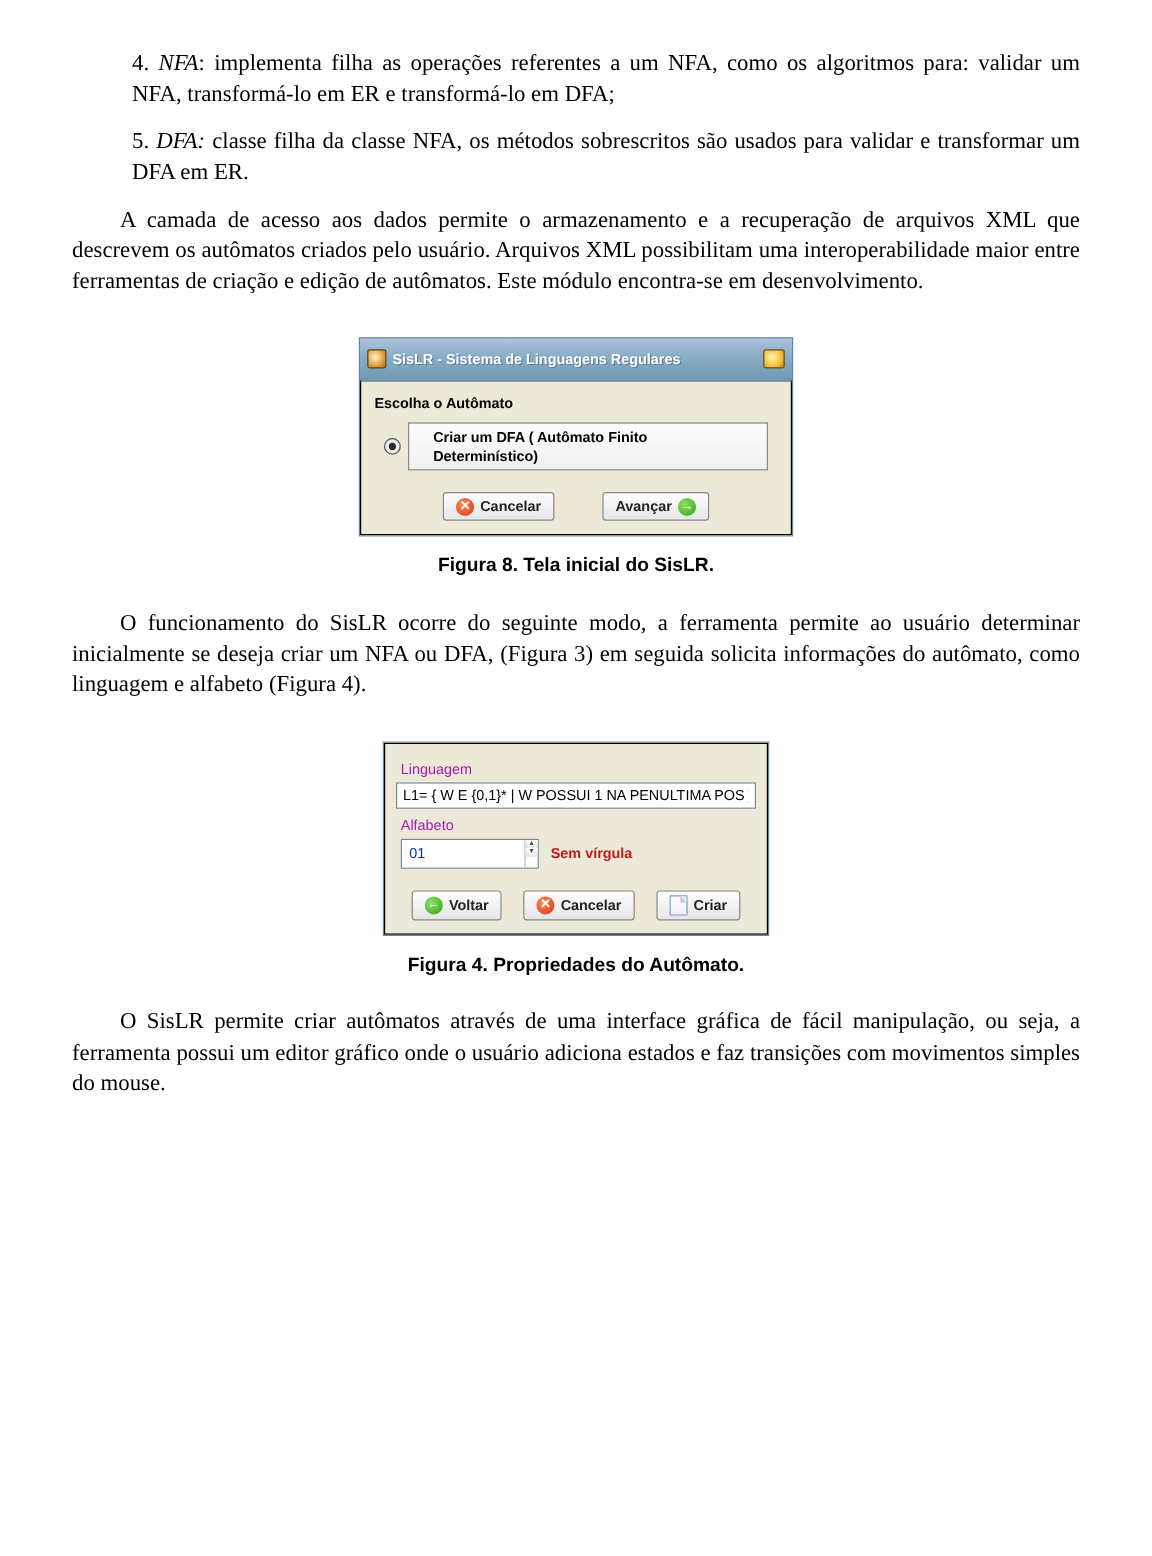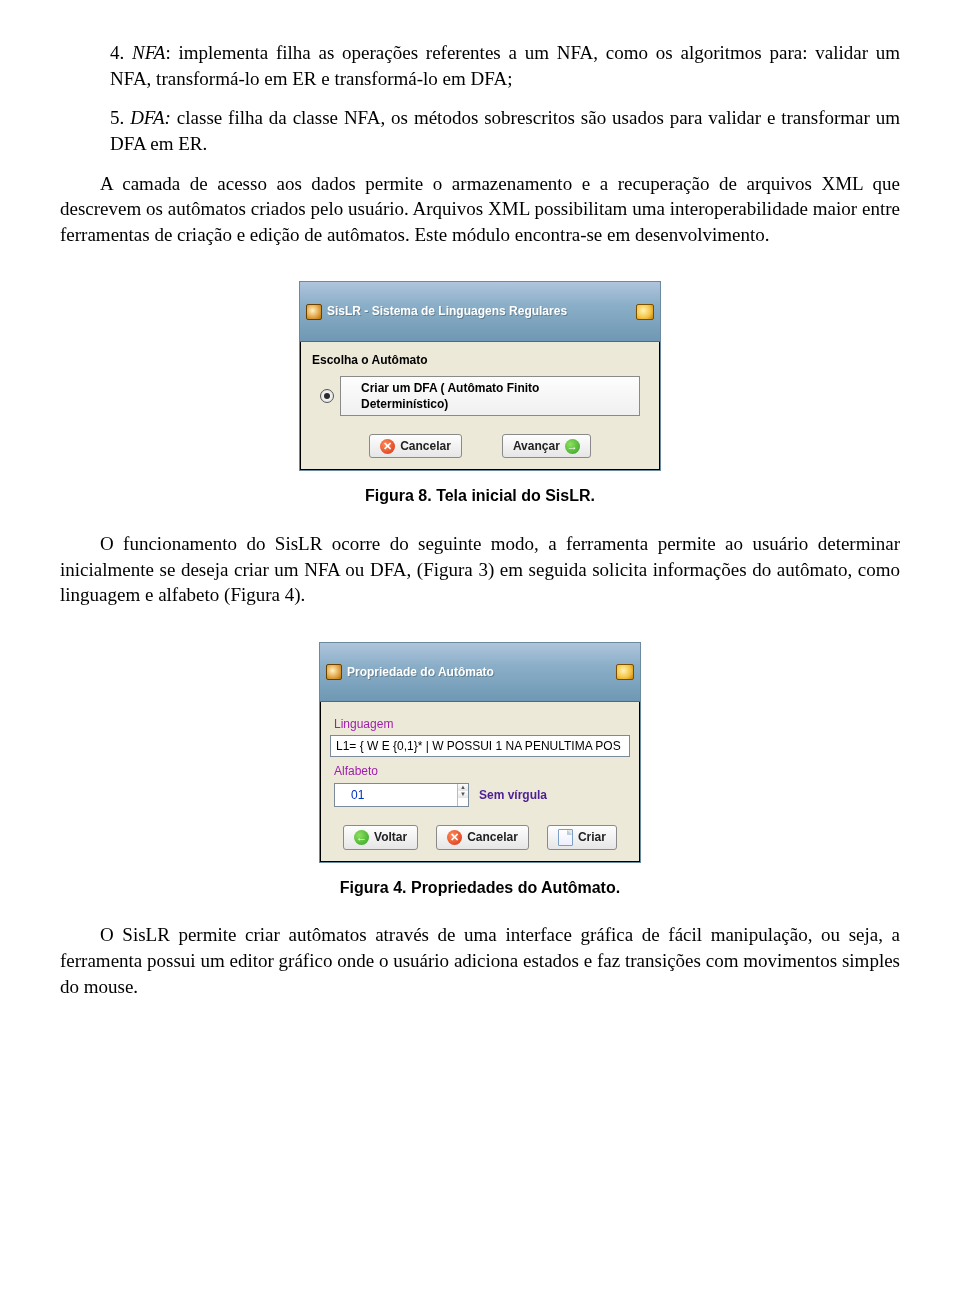--- a/index.html
+++ b/index.html
@@ -50,23 +50,23 @@
     box-shadow: 0 0 0 1px #000 inset;
     font-family: Tahoma, Arial, sans-serif;
     font-size: 12px;
     color: #000;
   }
   .dlg1 { width: 360px; }
   .dlg2 { width: 320px; }
   .titlebar {
     background: linear-gradient(#b0c4dd, #8aaec7 40%, #6f98b4);
     color: #fff;
-    padding: 21px 6px;
+    padding: 9px 6px;
     display: flex;
-    align-items: flex-end;
+    align-items: flex-start;
     gap: 5px;
     border-bottom: 1px solid #4a6a80;
   }
   .titlebar .java-icon {
     width: 14px; height: 14px;
     background: radial-gradient(circle at 40% 40%, #fff3c0, #e0a040 60%, #b07000);
     border: 1px solid #6a4000;
     border-radius: 2px;
     flex: 0 0 auto;
   }
@@ -189,37 +189,37 @@
     align-items: center;
     gap: 10px;
     margin: 2px 4px 10px 4px;
   }
   .alf-row .spin {
     display: inline-flex;
     border: 1px solid #7a8a9a;
     background: #fff;
   }
   .alf-row .spin .val {
-    padding: 3px 16px;
+    padding: 3px 6px;
     font-size: 12px;
     color: #0030c0;
     min-width: 90px;
   }
   .alf-row .spin .arrows {
     display: flex; flex-direction: column;
     border-left: 1px solid #bbb;
   }
   .alf-row .spin .arrows span {
     font-size: 6px; line-height: 7px; padding: 0 2px; color:#555;
     background: linear-gradient(#fff,#e4e4e4);
   }
   .alf-row .note {
     font-size: 12px;
     font-weight: bold;
-    color: #4c1d95;
+    color: #b91c1c;
   }
 </style>
 </head>
 <body>
 
 <p class="list-item">
   <span class="num">4.</span>
   <span class="label">NFA</span><span>: implementa filha as operações referentes a um NFA, como os algoritmos para: validar um NFA, transformá-lo em ER e transformá-lo em DFA;</span>
 </p>
 
@@ -257,27 +257,20 @@
       </div>
     </div>
   </div>
 </div>
 <div class="caption">Figura 8. Tela inicial do SisLR.</div>
 
 <p class="para indent">O funcionamento do SisLR ocorre do seguinte modo, a ferramenta permite ao usuário determinar inicialmente se deseja criar um NFA ou DFA, (Figura 3) em seguida solicita informações do autômato, como linguagem e alfabeto (Figura 4).</p>
 
 <div class="figure-wrap">
   <div class="dlg dlg2">
-    <div class="titlebar">
-      <span class="java-icon"></span>
-      <span class="t">Propriedade do Autômato</span>
-      <span class="closeb">
-          <span class="tri"></span>
-        </span>
-    </div>
     <div class="dlg-body">
       <div class="field-label">Linguagem</div>
       <input class="textinput" value="L1= { W E {0,1}* | W POSSUI 1 NA PENULTIMA POS }" style="">
       <div class="field-label">Alfabeto</div>
       <div class="alf-row">
         <span class="spin">
           <span class="val">01</span>
           <span class="arrows">
             <span>▲</span>
             <span>▼</span>

